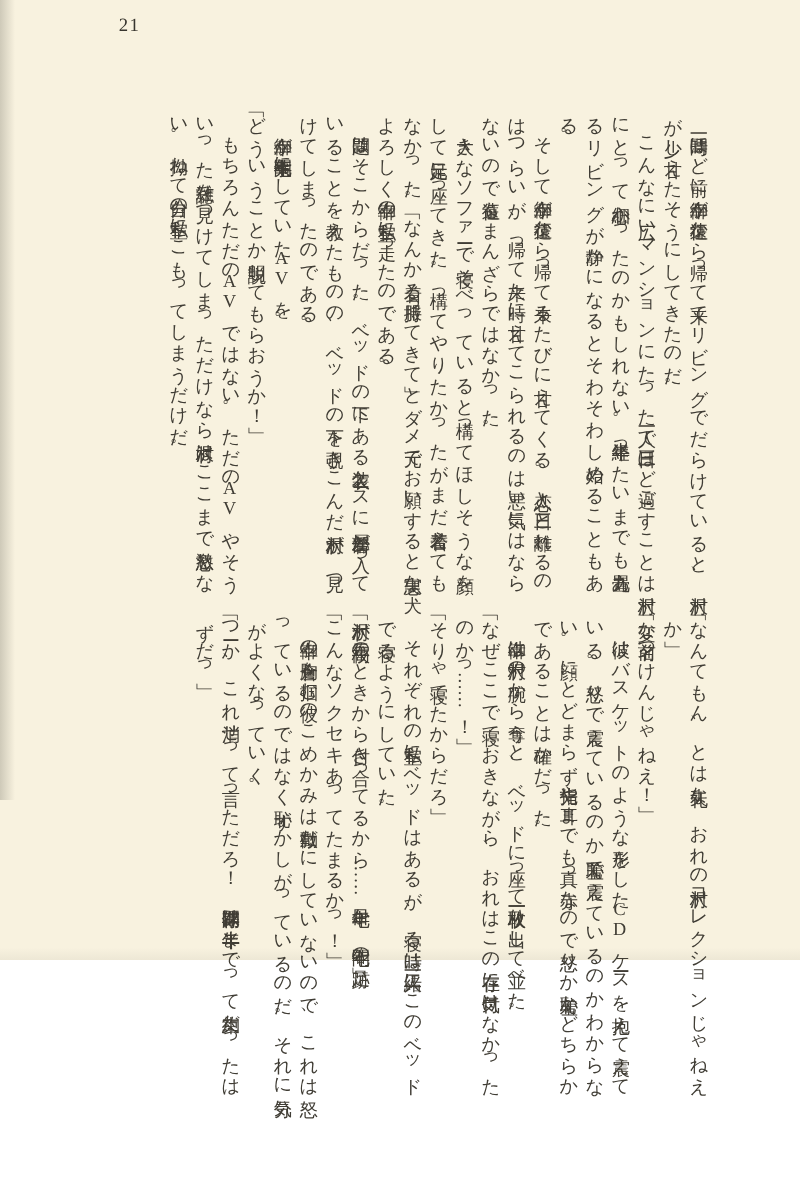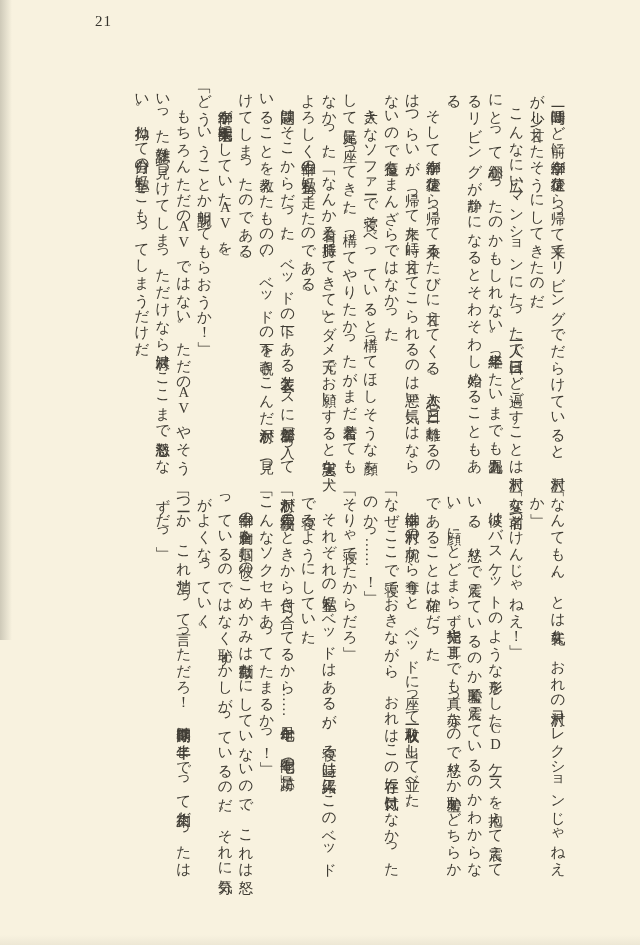--- a/index.html
+++ b/index.html
@@ -5,21 +5,21 @@
   html, body {
     margin: 0;
     padding: 0;
     width: 640px;
     height: 945px;
     overflow: hidden;
   }
   .page {
     position: relative;
     width: 640px;
-    height: 945px;
+    height: 768px;
     background: #f8f2df;
     font-family: "Liberation Serif", "DejaVu Serif", serif;
     color: #403d35;
   }
   
   .edge-left {
     position: absolute;
     left: 0; top: 0;
     width: 12px; height: 640px;
     background: linear-gradient(to right, rgba(110,108,96,0.30), rgba(110,108,96,0.0));

